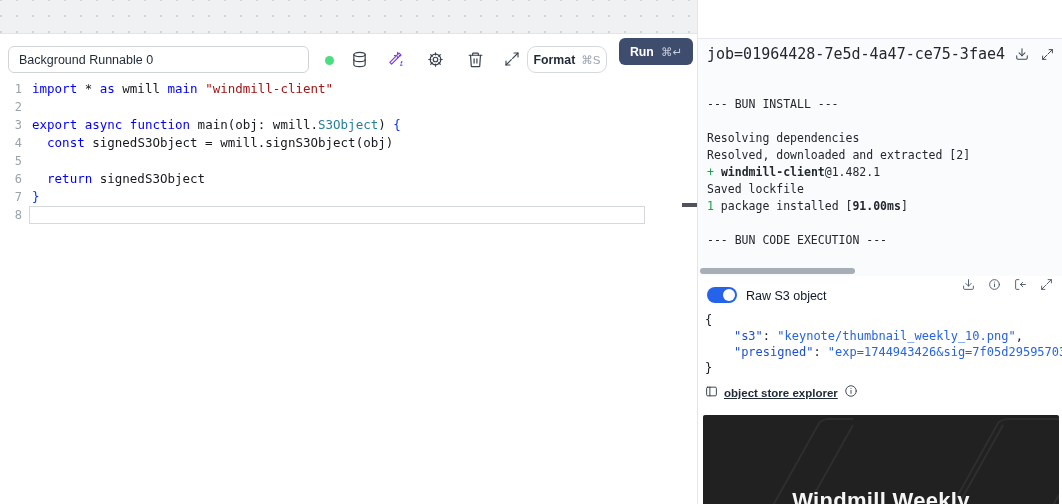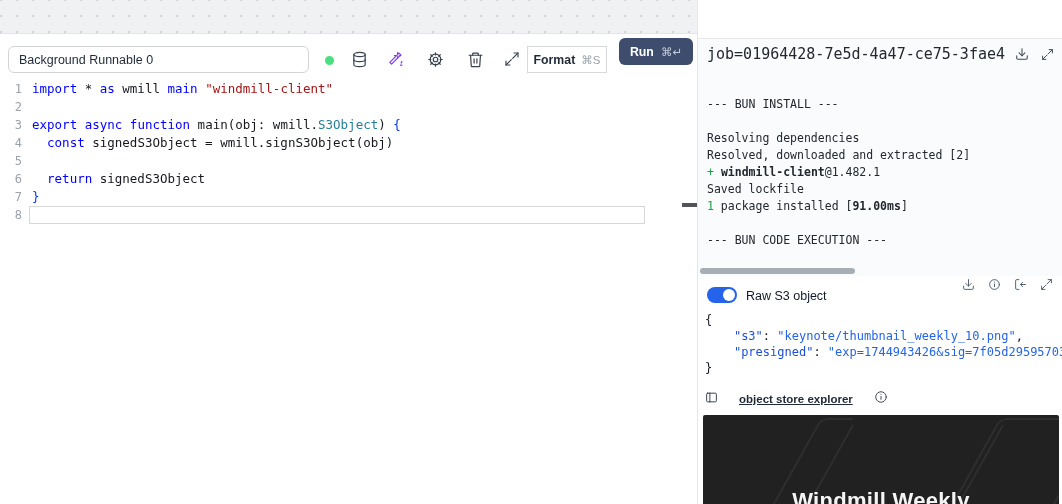--- a/index.html
+++ b/index.html
@@ -24,21 +24,21 @@
     position:absolute; left:8px; top:12px; width:301px; height:27px;
     border:1px solid #d0d4d9; border-radius:6px; padding:8px 10px;
     font-family:"Liberation Sans",sans-serif; font-size:12.5px; color:#1f2937; background:#fff; outline:none;
   }
   .status-dot { position:absolute; left:325px; top:22px; width:9px; height:9px; border-radius:50%; background:#4ade80; }
   .icon-btn { position:absolute; top:14px; width:22px; height:22px; display:flex; align-items:center; justify-content:center; cursor:pointer; background:none; border:none; }
   .icon-btn svg { stroke:#3a4250; fill:none; stroke-width:1.7; stroke-linecap:round; stroke-linejoin:round; }
   .icon-btn.wand svg { stroke:#7c3aed; }
   .btn-format {
     position:absolute; left:527px; top:12px; width:80px; height:27px;
-    background:#fff; border:1px solid #d6dade; border-radius:0;
+    background:#fff; border:1px solid #d6dade; border-radius:9px;
     display:flex; align-items:center; justify-content:center; gap:6px; cursor:pointer;
     font-family:"Liberation Sans",sans-serif;
   }
   .btn-format .lbl { font-size:12.3px; font-weight:700; color:#1f2937; }
   .btn-format .sc  { font-size:11.5px; color:#9aa3ad; }
   .btn-run {
     position:absolute; left:619px; top:4px; width:74px; height:27px;
     background:#3e4c6e; border:none; border-radius:6px;
     display:flex; align-items:center; justify-content:center; gap:7px; cursor:pointer;
     font-family:"Liberation Sans",sans-serif;
@@ -78,21 +78,21 @@
   .result-toolbar { position:absolute; right:8px; top:1px; display:flex; gap:11px; }
   .result-toolbar .hicon { width:15px; height:15px; display:flex; align-items:center; justify-content:center; cursor:pointer; background:none; border:none; }
   .result-toolbar .hicon svg { stroke:#475569; fill:none; stroke-width:1.7; stroke-linecap:round; stroke-linejoin:round; }
   .toggle-row { position:absolute; left:9px; top:11px; display:flex; align-items:flex-end; gap:9px; }
   .toggle { width:30px; height:16px; border-radius:9px; background:#2563eb; position:relative; cursor:pointer; border:none; }
   .toggle .knob { position:absolute; right:2px; top:2px; width:12px; height:12px; border-radius:50%; background:#fff; }
   .toggle-lbl { font-size:12.5px; color:#111827; }
   .json-lines { position:absolute; left:7px; top:36px; width:357px; overflow:hidden; font-family:"DejaVu Sans Mono", monospace; font-size:12px; }
   .json-line { height:16px; line-height:16px; white-space:pre; }
   .js-key { color:#1d4ed8; } .js-val { color:#2563eb; } .js-pl { color:#111827; }
-  .explorer-row { position:absolute; left:7px; top:114px; display:flex; align-items:center; gap:21px;justify-content:flex-end; }
+  .explorer-row { position:absolute; left:7px; top:108px; display:flex; align-items:center; gap:6px;justify-content:flex-end; }
   .explorer-row svg { stroke:#1f2937; fill:none; stroke-width:1.6; stroke-linecap:round; stroke-linejoin:round; }
   .explorer-link { font-size:11.5px; font-weight:700; color:#1f2937; text-decoration:underline; cursor:pointer; }
   .preview {
     position:absolute; left:5px; top:139px; width:356px; height:180px;
     background:#212121; border-radius:2px; overflow:hidden;
   }
   .preview .texture { position:absolute; inset:0; }
   .preview .glow { position:absolute; inset:0; background:linear-gradient(to bottom, transparent 55%, rgba(255,255,255,0.04) 72%, rgba(255,255,255,0.08) 100%); }
   .preview-title {
     position:absolute; left:0; right:0; top:73px; text-align:center;

